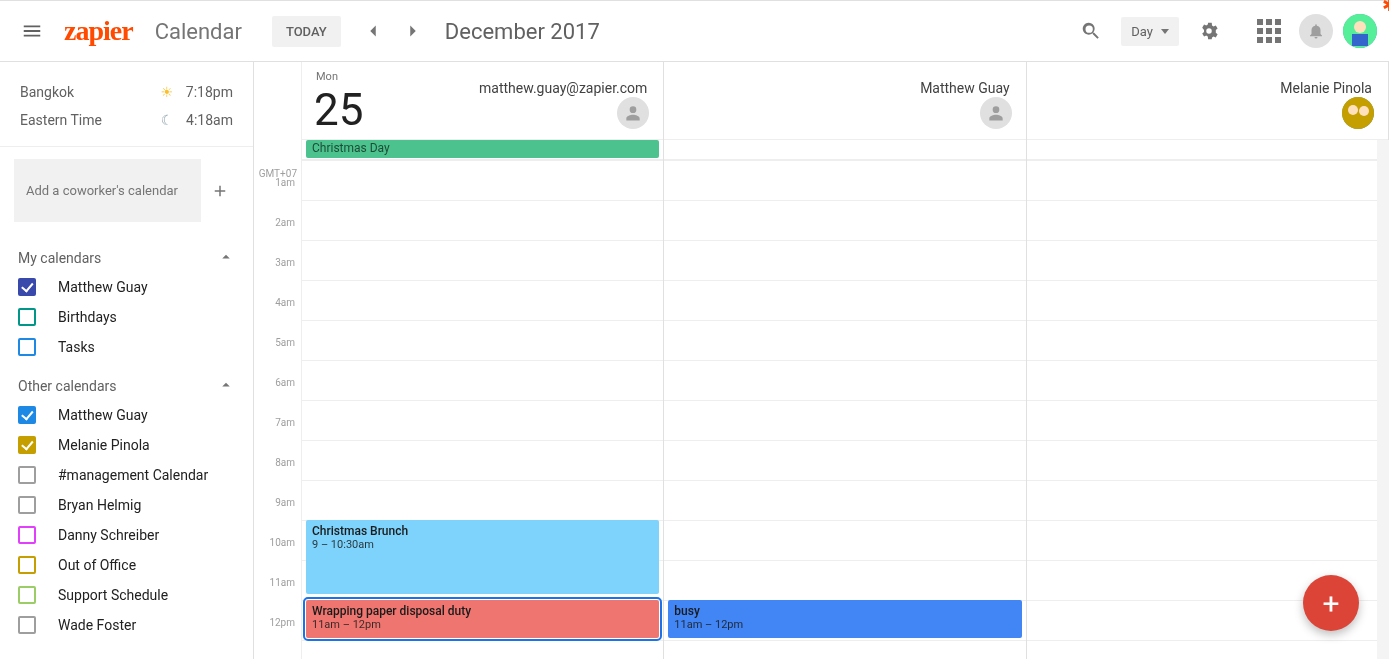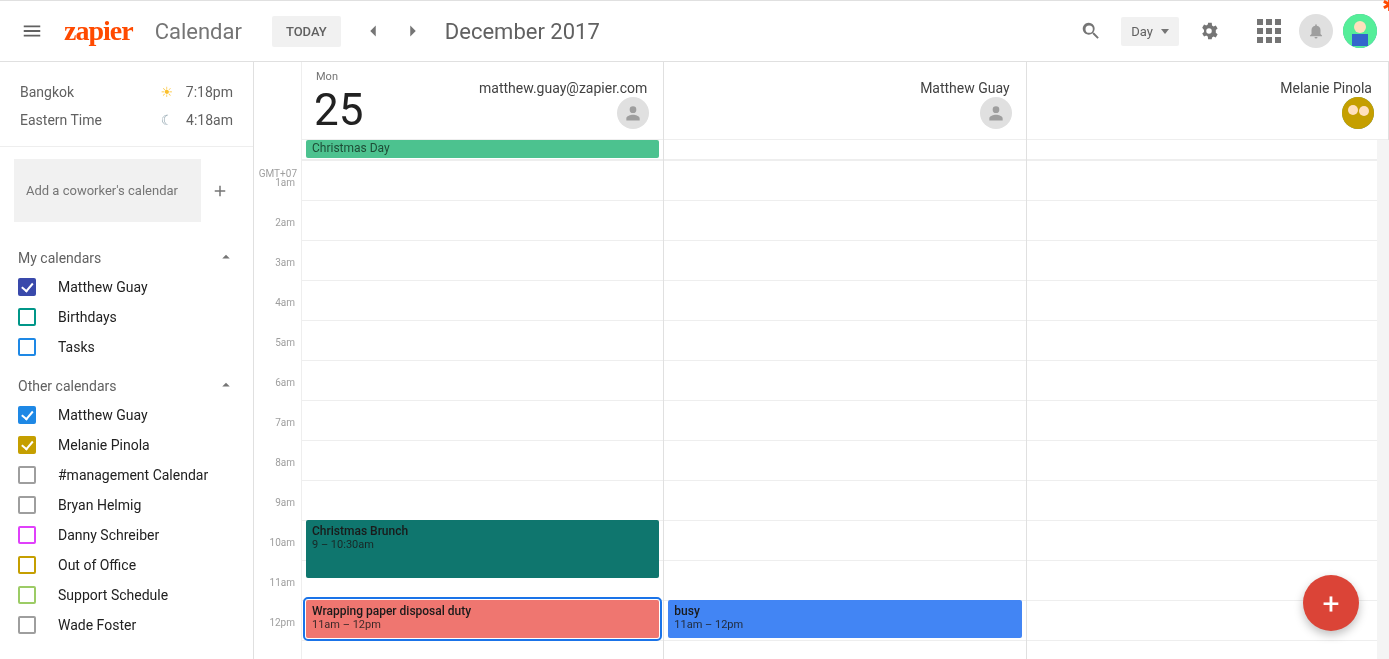--- a/index.html
+++ b/index.html
@@ -267,21 +267,21 @@
             <div class="hour-line" style="top: 120px;"></div>
             <div class="hour-line" style="top: 160px;"></div>
             <div class="hour-line" style="top: 200px;"></div>
             <div class="hour-line" style="top: 240px;"></div>
             <div class="hour-line" style="top: 280px;"></div>
             <div class="hour-line" style="top: 320px;"></div>
             <div class="hour-line" style="top: 360px;"></div>
             <div class="hour-line" style="top: 400px;"></div>
             <div class="hour-line" style="top: 440px;"></div>
             <div class="hour-line" style="top: 480px;"></div>
-            <div class="event" style="top: 360px; height: 58px; background: #0f766e;">
+            <div class="event" style="top: 360px; height: 74px; background: #7dd3fc;">
               <div class="title">Christmas Brunch</div>
               <div class="when">9 – 10:30am</div>
             </div>
             <div class="event" style="top: 440px; height: 38px; background: rgb(239, 118, 112); outline: rgb(26, 115, 232) solid 2px; outline-offset: 1px;">
               <div class="title">Wrapping paper disposal duty</div>
               <div class="when">11am – 12pm</div>
             </div>
           </div>
         </div>
         <div class="person-col">

